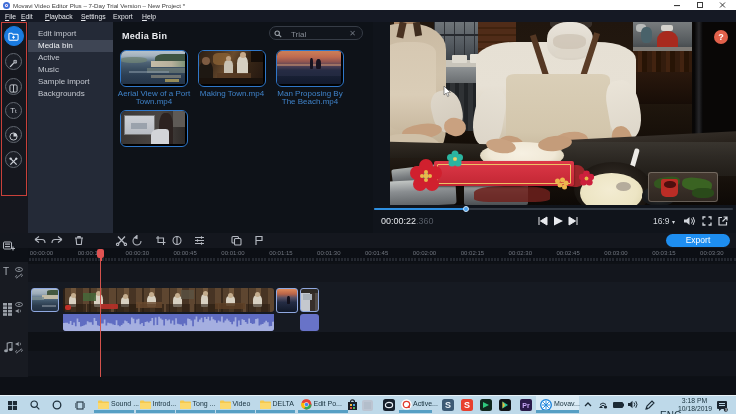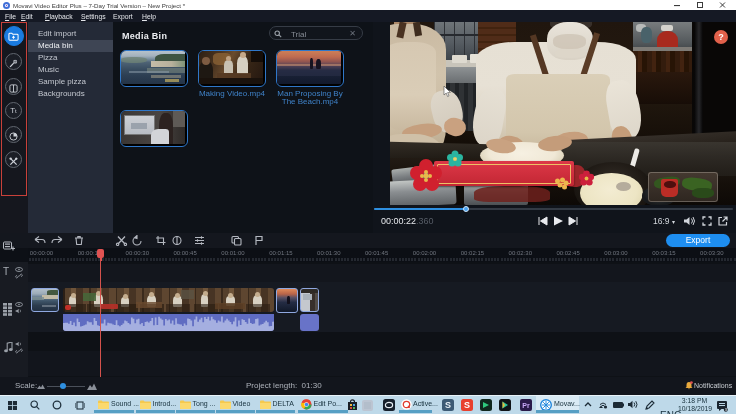--- a/index.html
+++ b/index.html
@@ -105,23 +105,23 @@
   <div class="abs sbcirc" style="top:151px"><svg width="9" height="9" viewBox="0 0 10 10" style="margin-top:3.5px">
         <path d="M1.5 1.5 L8.5 8.5 M8.5 1.5 L1.5 8.5" stroke="#cdd1d8" stroke-width="1.4"></path>
         <circle cx="1.8" cy="1.8" r="1.3" fill="#cdd1d8"></circle>
         <path d="M7.3 1 L9 2.7" stroke="#cdd1d8" stroke-width="2"></path>
       </svg></div>
   <div class="abs" id="redrect"></div>
 
   <div class="abs" id="listpanel">
     <div class="lpitem" style="top:6px">Edit import</div>
     <div class="lpitem" style="top:18px;background:#3e4554;color:#eef0f3">Media bin</div>
-    <div class="lpitem" style="top:30px">Pizza</div>
+    <div class="lpitem" style="top:30px">Active</div>
     <div class="lpitem" style="top:42px">Music</div>
-    <div class="lpitem" style="top:54px">Sample pizza</div>
+    <div class="lpitem" style="top:54px">Sample import</div>
     <div class="lpitem" style="top:66px">Backgrounds</div>
   </div>
 
   <div class="abs" id="mediabin">
     <div class="abs" id="mbtitle">Media Bin</div>
     <div class="abs" id="searchbox">
       <svg class="abs" style="left:4px;top:3px" width="8" height="8" viewBox="0 0 10 10">
           <circle cx="4" cy="4" r="2.8" fill="none" stroke="#9aa0a8" stroke-width="1.4"></circle>
           <path d="M6.2 6.2 L9 9" stroke="#9aa0a8" stroke-width="1.4"></path>
         </svg>
@@ -160,21 +160,22 @@
       <div class="abs" style="left:0px;top:20px;width:64px;height:5px;background:#252c44;opacity:.8"></div>
     </div>
     <div class="thumb" style="left:7px;top:88px" id="th4">
       <div class="abs" style="left:0;top:0;width:64px;height:33px;background:linear-gradient(90deg,#3a3634 0%,#4a4542 60%,#2e2a28 100%)"></div>
       <div class="abs" style="left:3px;top:4px;width:31px;height:20px;background:linear-gradient(180deg,#cdd0d5,#b8bcc3);border:1px solid #777"></div>
       <div class="abs" style="left:10px;top:12px;width:16px;height:6px;background:#9aa2ac"></div>
       <div class="abs" style="left:38px;top:2px;width:14px;height:31px;background:#2c2220;border-radius:40% 40% 0 0"></div>
       <div class="abs" style="left:30px;top:18px;width:18px;height:15px;background:#d2d4d8;border-radius:40% 20% 0 0"></div>
       <div class="abs" style="left:52px;top:0px;width:12px;height:16px;background:#5e5a56"></div>
     </div>
-    <div class="tlabel" style="left:77px;top:68px">Making Video.mp4</div>
+    <div class="tlabel" style="left:-1px;top:68px">Aerial View of a Port<br>Town.mp4</div>
+    <div class="tlabel" style="left:77px;top:68px">Making Town.mp4</div>
     <div class="tlabel" style="left:155px;top:68px">Man Proposing By<br>The Beach.mp4</div>
   </div>
 
   <div class="abs" id="preview">
     <div class="abs" id="video">
 
       <div class="abs" style="left:0;top:0;width:346px;height:183px;background:linear-gradient(180deg,#20160e 0%,#241a10 35%,#150e08 65%,#0e0906 100%)"></div>
 
       <div class="abs" style="left:44px;top:0;width:52px;height:46px;background:linear-gradient(180deg,#6e7478 0%,#565c62 45%,#40464c 80%,#343a40)"></div>
       <div class="abs" style="left:44px;top:0;width:52px;height:46px;background:repeating-linear-gradient(90deg,#2e3136 0 1.5px,transparent 1.5px 10px)"></div>
@@ -480,37 +481,20 @@
     <div class="clip" style="left:276px;top:25.5px;width:22px;height:25px;border:1px solid #8fa8e0" id="c3">
       <div class="abs" style="left:10px;top:7px;width:3px;height:8px;background:#12101c;border-radius:40% 40% 20% 20%"></div>
     </div>
     <div class="clip" style="left:300px;top:26px;width:19px;height:24px;border:1px solid #8fa8e0" id="c4">
       <div class="abs" style="left:0;top:0;width:19px;height:4px;background:#2e2a26"></div>
       <div class="abs" style="left:2px;top:5px;width:9px;height:6px;background:#aab2ba"></div>
     </div>
     <div class="clip" style="left:300px;top:51.5px;width:19px;height:17px;background:#6873c8"></div>
   </div>
 
-  <div class="abs" id="botbar">
-    <span class="abs" style="left:15px;top:4px">Scale:</span>
-    <svg class="abs" style="left:37px;top:6px" width="8" height="6" viewBox="0 0 8 6">
-        <path d="M0 6 L2.5 2.5 L4 4.5 L5.5 1.5 L8 6 Z" fill="#8a8f98"></path>
-      </svg>
-    <div class="abs" style="left:47px;top:8.5px;width:38px;height:1.5px;background:#4a505a"></div>
-    <div class="abs" style="left:60px;top:6px;width:6px;height:6px;border-radius:50%;background:#2e8fe0"></div>
-    <svg class="abs" style="left:87px;top:5px" width="10" height="8" viewBox="0 0 10 8">
-        <path d="M0 8 L3 3 L5 5.5 L7 1.5 L10 8 Z" fill="#8a8f98"></path>
-      </svg>
-    <span class="abs" style="left:246px;top:4px">Project length:&nbsp; 01:30</span>
-    <svg class="abs" style="left:685px;top:4px" width="8" height="9" viewBox="0 0 8 9">
-        <path d="M4 1 Q6.5 1 6.5 4 L6.5 6 L7.5 7 L.5 7 L1.5 6 L1.5 4 Q1.5 1 4 1 Z M3 7.5 Q4 9 5 7.5" fill="#e8a93d"></path>
-        <circle cx="6.4" cy="1.6" r="1.4" fill="#e05252"></circle>
-      </svg>
-    <span class="abs" style="left:694px;top:4.5px;font-size:7px;color:#c8ccd2">Notifications</span>
-  </div>
 
   <div class="abs" id="taskbar">
     <svg class="abs" style="left:8px;top:5px" width="9" height="9" viewBox="0 0 9 9" fill="#1c2b36">
         <rect x="0" y="0" width="4.1" height="4.1"></rect>
         <rect x="4.9" y="0" width="4.1" height="4.1"></rect>
         <rect x="0" y="4.9" width="4.1" height="4.1"></rect>
         <rect x="4.9" y="4.9" width="4.1" height="4.1"></rect>
       </svg>
     <svg class="abs" style="left:30px;top:4.5px" width="10" height="10" viewBox="0 0 10 10">
         <circle cx="4.2" cy="4.2" r="3.2" fill="none" stroke="#20323e" stroke-width="1.2"></circle>

